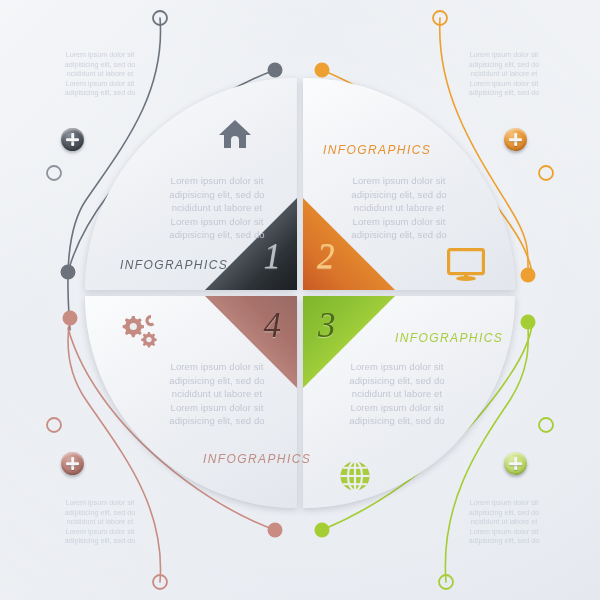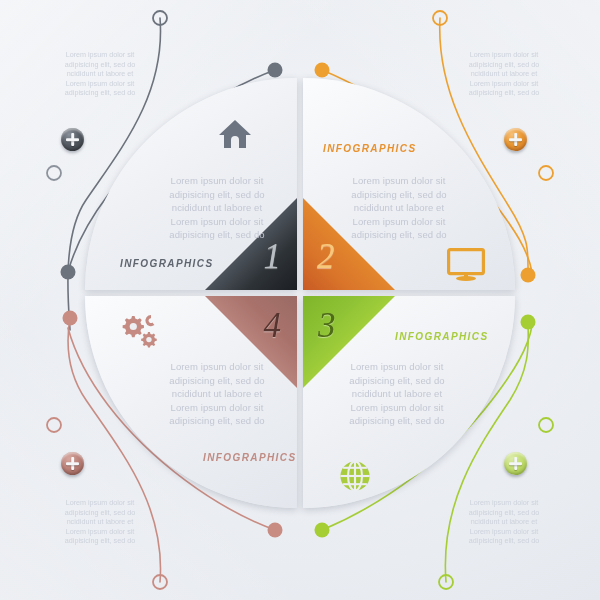--- a/index.html
+++ b/index.html
@@ -139,23 +139,23 @@
     line-height: 13.5px;
     color: #c3c7d3;
     text-align: center;
     width: 128px;
     letter-spacing: 0.1px;
     z-index: 5;
     white-space: pre-line;
   }
   .label {
     position: absolute;
-    font-size: 10px;
+    font-size: 12px;
     font-style: italic;
-    font-weight: bold;
+    font-weight: normal;
     letter-spacing: 1.4px;
     z-index: 5;
   }
 
   
   .outer-text {
     position: absolute;
     font-size: 7.2px;
     line-height: 9.6px;
     color: #cdd2dc;

